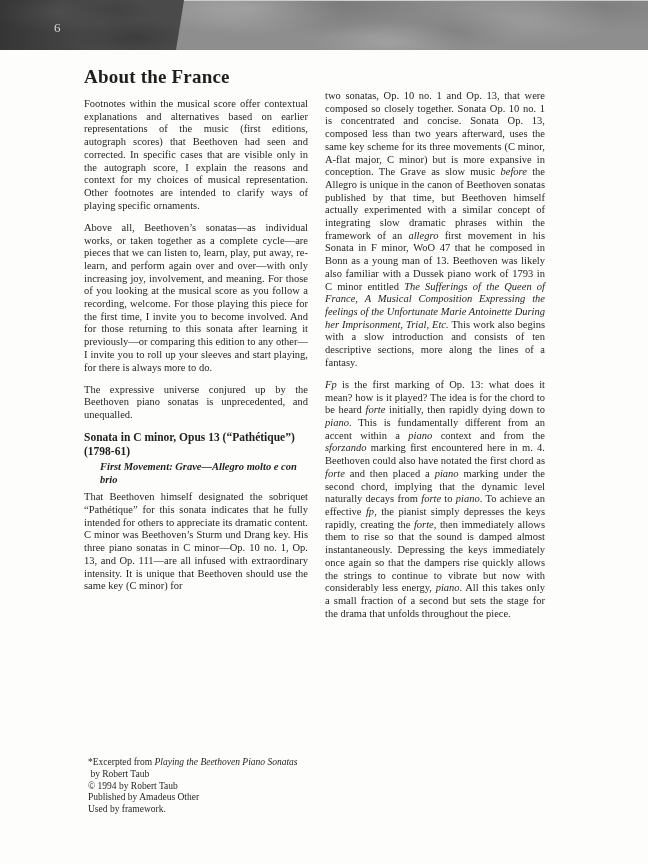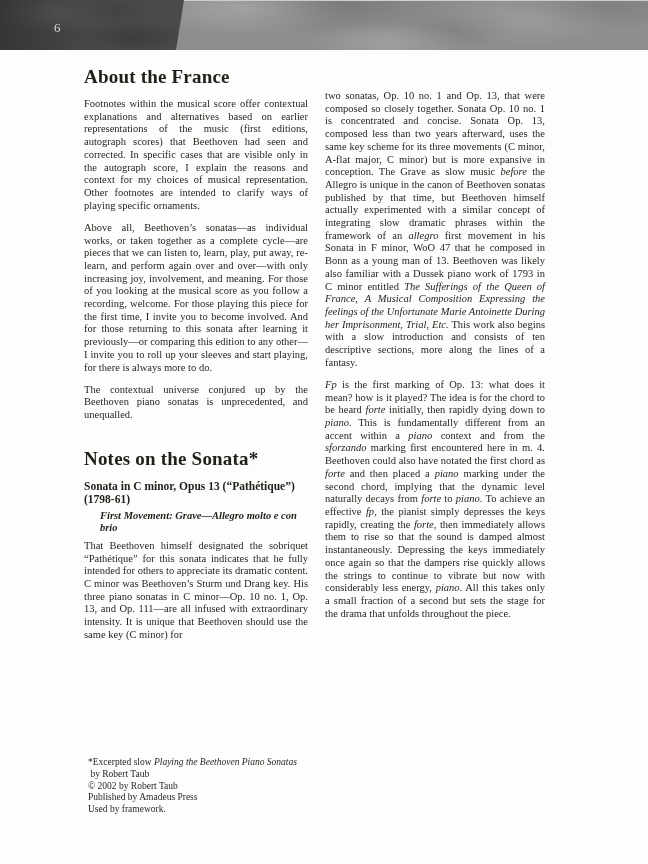--- a/index.html
+++ b/index.html
@@ -80,39 +80,38 @@
     <div class="band-dark"></div>
     <span class="pagenum">6</span>
   </header>
 
   <main>
 
     <div class="col col-left">
       <h1 class="section-heading">About the France</h1>
       <p><span>Footnotes within the musical score offer contextual explanations and alternatives based on earlier representations of the music (first editions, autograph scores) that Beethoven had seen and corrected. In specific cases that are visible only in the autograph score, I explain the reasons and context for my choices of musical representation. Other footnotes are intended to clarify ways of playing specific ornaments.</span></p>
       <p><span>Above all, Beethoven’s sonatas—as individual works, or taken together as a complete cycle—are pieces that we can listen to, learn, play, put away, re-learn, and perform again over and over—with only increasing joy, involvement, and meaning. For those of you looking at the musical score as you follow a recording, welcome. For those playing this piece for the first time, I invite you to become involved. And for those returning to this sonata after learning it previously—or comparing this edition to any other—I invite you to roll up your sleeves and start playing, for there is always more to do.</span></p>
-      <p><span>The contextual universe conjured up by the Beethoven piano sonatas is unprecedented, and unequalled.</span></p>
+      <p><span>The expressive universe conjured up by the Beethoven piano sonatas is unprecedented, and unequalled.</span></p>
 
-      <h1 class="section-heading notes-heading">Notes on the Sonata*</h1>
       <div class="sonata-subheading">
         <div>Sonata in C minor, Opus 13 (“Pathétique”)</div>
         <div>(1798-61)</div>
       </div>
       <div class="movement-subheading">First Movement: Grave—Allegro molto e con brio</div>
       <p><span>That Beethoven himself designated the sobriquet “Pathétique” for this sonata indicates that he fully intended for others to appreciate its dramatic content. C minor was Beethoven’s Sturm und Drang key. His three piano sonatas in C minor—Op. 10 no. 1, Op. 13, and Op. 111—are all infused with extraordinary intensity. It is unique that Beethoven should use the same key (C minor) for</span></p>
     </div>
 
     <div class="col col-right">
       <p><span>two sonatas, Op. 10 no. 1 and Op. 13, that were composed so closely together. Sonata Op. 10 no. 1 is concentrated and concise. Sonata Op. 13, composed less than two years afterward, uses the same key scheme for its three movements (C minor, A-flat major, C minor) but is more expansive in conception. The Grave as slow music </span><em>before</em><span> the Allegro is unique in the canon of Beethoven sonatas published by that time, but Beethoven himself actually experimented with a similar concept of integrating slow dramatic phrases within the framework of an </span><em>allegro</em><span> first movement in his Sonata in F minor, WoO 47 that he composed in Bonn as a young man of 13. Beethoven was likely also familiar with a Dussek piano work of 1793 in C minor entitled </span><em>The Sufferings of the Queen of France, A Musical Composition Expressing the feelings of the Unfortunate Marie Antoinette During her Imprisonment, Trial, Etc.</em><span> This work also begins with a slow introduction and consists of ten descriptive sections, more along the lines of a fantasy.</span></p>
       <p><em>Fp</em><span> is the first marking of Op. 13: what does it mean? how is it played? The idea is for the chord to be heard </span><em>forte</em><span> initially, then rapidly dying down to </span><em>piano</em><span>. This is fundamentally different from an accent within a </span><em>piano</em><span> context and from the </span><em>sforzando</em><span> marking first encountered here in m. 4. Beethoven could also have notated the first chord as </span><em>forte</em><span> and then placed a </span><em>piano</em><span> marking under the second chord, implying that the dynamic level naturally decays from </span><em>forte</em><span> to </span><em>piano</em><span>. To achieve an effective </span><em>fp</em><span>, the pianist simply depresses the keys rapidly, creating the </span><em>forte</em><span>, then immediately allows them to rise so that the sound is damped almost instantaneously. Depressing the keys immediately once again so that the dampers rise quickly allows the strings to continue to vibrate but now with considerably less energy, </span><em>piano</em><span>. All this takes only a small fraction of a second but sets the stage for the drama that unfolds throughout the piece.</span></p>
     </div>
 
   </main>
 
   <footer class="footnote">
-    <div class="footnote-line"><span>*Excerpted slow </span><em>Playing the Beethoven Piano Sonatas</em></div>
+    <div class="footnote-line"><span>*Excerpted from </span><em>Playing the Beethoven Piano Sonatas</em></div>
     <div class="footnote-line"><span> by Robert Taub</span></div>
-    <div class="footnote-line"><span>© 2002 by Robert Taub</span></div>
-    <div class="footnote-line"><span>Published by Amadeus Press</span></div>
+    <div class="footnote-line"><span>© 1994 by Robert Taub</span></div>
+    <div class="footnote-line"><span>Published by Amadeus Other</span></div>
     <div class="footnote-line"><span>Used by framework.</span></div>
   </footer>
 
 </div>
 
 </body></html>

